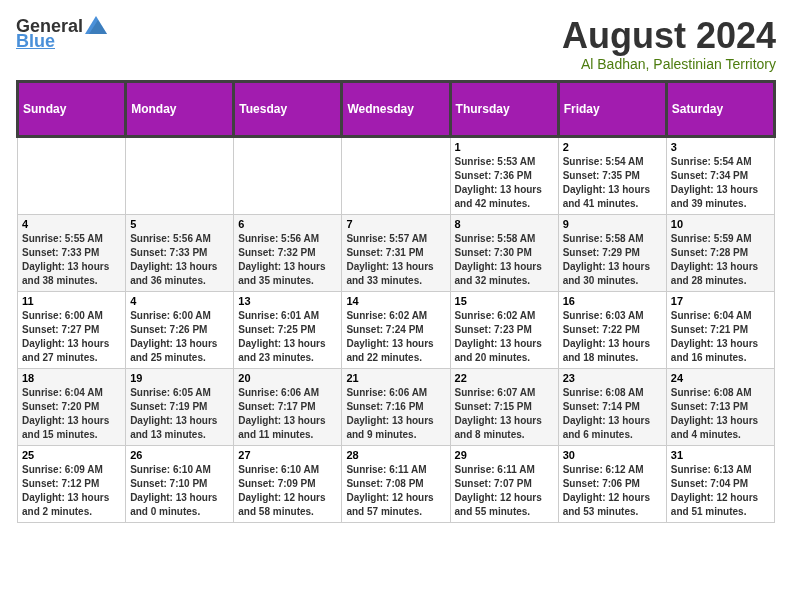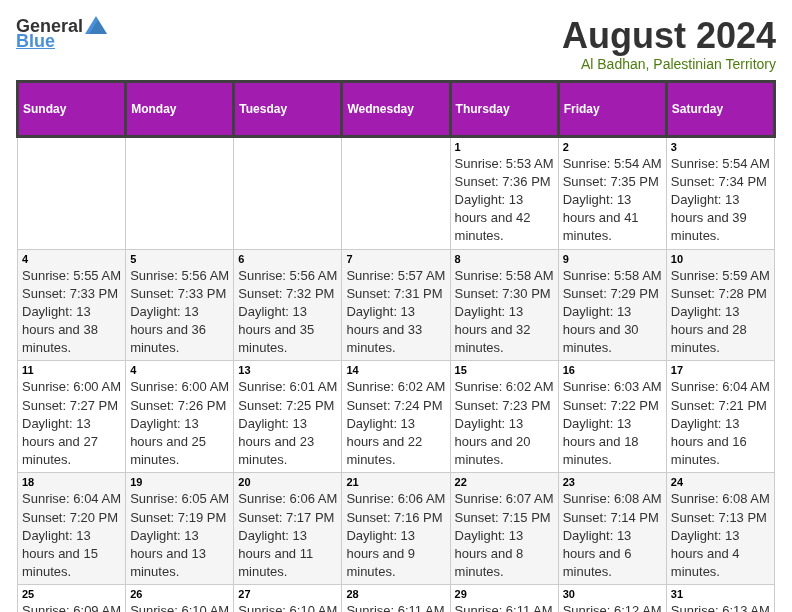--- a/index.html
+++ b/index.html
@@ -72,23 +72,24 @@
     tbody tr:nth-child(odd) td {
       background-color: #fff;
     }
     .day-number {
       font-weight: bold;
       font-size: 11px;
       display: block;
       margin-bottom: 2px;
     }
     .day-info {
-      font-size: 13px;
+      font-size: 10px;
       color: #333;
       line-height: 1.4;
+      font-weight: bold;
     }
     .empty-cell {
       background-color: #f9f9f9;
     }
   </style>
 </head>
 <body>
 
 <div class="header-area">
   <div class="logo">

